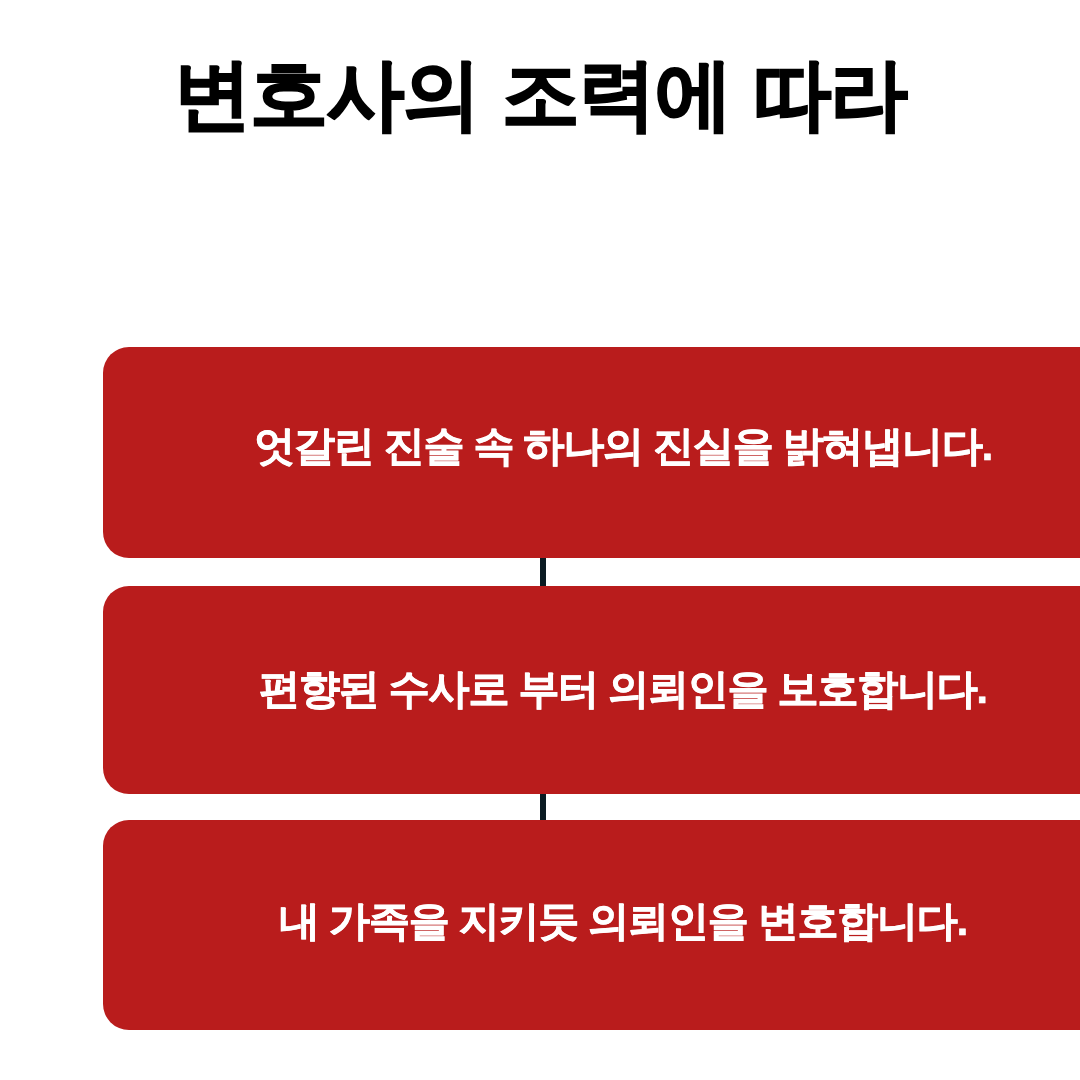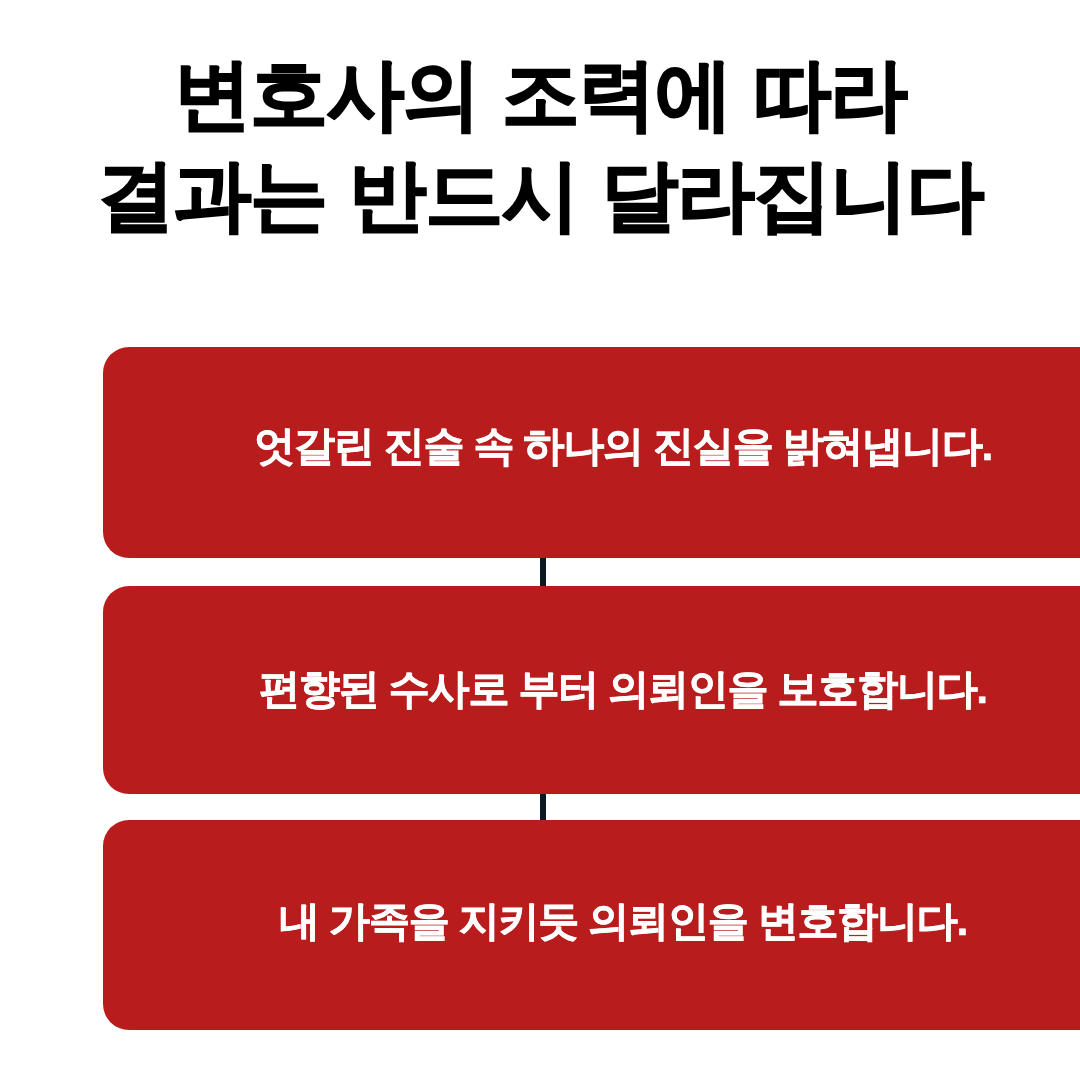--- a/index.html
+++ b/index.html
@@ -95,21 +95,20 @@
   .connector--1 { top: 166px; height: 86px; }
   .connector--2 { top: 420px; height: 74px; }
 </style>
 </head>
 <body>
 
 <div class="poster">
 
   <div class="headline">
     <span class="headline-line">변호사의 조력에 따라</span>
-    <span class="headline-line">결과는 반드시 달라집니다</span>
   </div>
 
   <div class="card-stack">
 
     <div class="connector connector--1"></div>
     <div class="connector connector--2"></div>
 
     <div class="card card--1">
       <span class="card-text">엇갈린 진술 속 하나의 진실을 밝혀냅니다.</span>
     </div>

